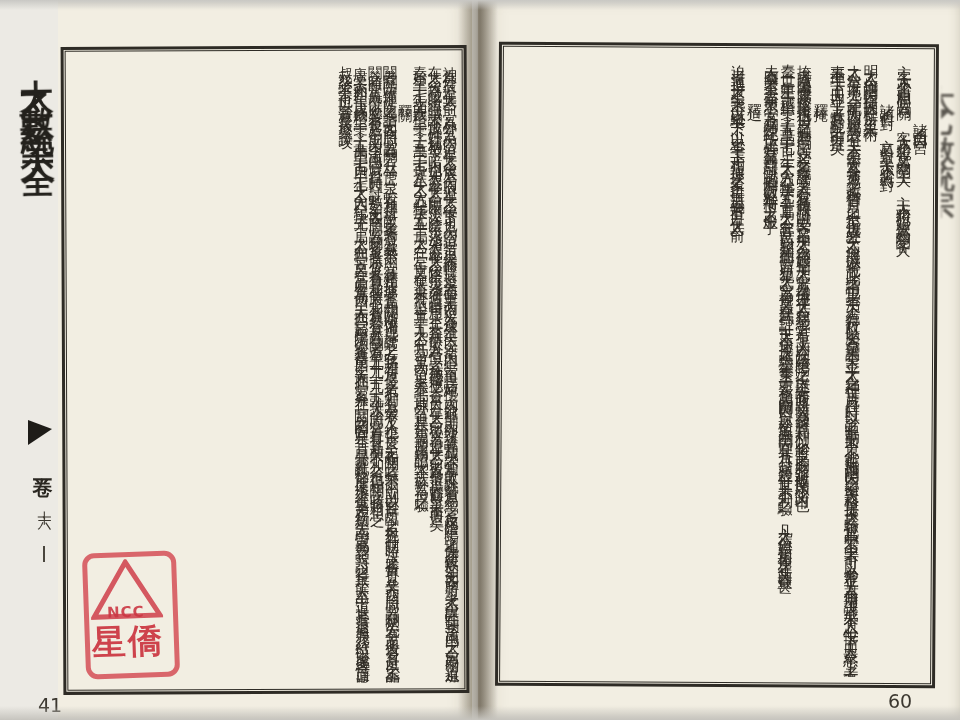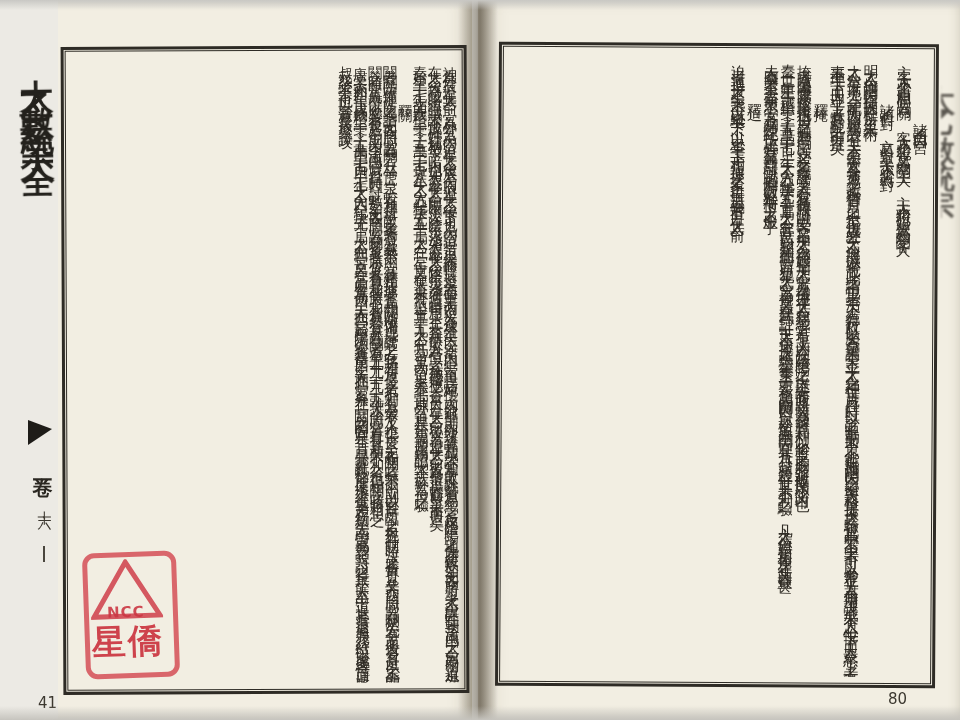--- a/index.html
+++ b/index.html
@@ -32,21 +32,21 @@
     border-left:24px solid #1e1c18;border-top:9px solid transparent;border-bottom:16px solid transparent;filter:blur(.5px);}
   .spine-volume{position:absolute;left:30px;top:462px;writing-mode:vertical-rl;text-orientation:upright;
     font-size:20px;font-weight:bold;letter-spacing:8px;color:#2a2721;filter:blur(.5px);}
   .folio-label{position:absolute;left:36px;top:500px;writing-mode:vertical-rl;text-orientation:upright;
     font-size:14px;letter-spacing:4px;color:#3a362e;}
   .folio-dash{position:absolute;left:43px;top:546px;width:2px;height:16px;background:#4a463d;}
   .edge-right{position:absolute;left:941px;top:60px;width:19px;height:560px;overflow:hidden;
     writing-mode:vertical-rl;text-orientation:upright;font-size:30px;font-weight:bold;
     letter-spacing:26px;color:#34302a;filter:blur(1px);opacity:.8;}
   
-  .pagenum{position:absolute;font-size:15px;color:#3c3830;font-family:"DejaVu Sans","Liberation Sans",sans-serif;}
+  .pagenum{position:absolute;font-size:19px;color:#3c3830;font-family:"DejaVu Sans","Liberation Sans",sans-serif;}
   .pagenum.pn-left{left:38px;top:694px;}
   .pagenum.pn-right{left:888px;top:690px;}
   
   .seal{position:absolute;left:84px;top:552px;width:84px;height:116px;transform:rotate(-2deg);
     border:5px solid rgba(222,73,88,.8);border-radius:12px;mix-blend-mode:multiply;}
   .seal svg{position:absolute;left:2px;top:2px;}
   .seal .letters{position:absolute;left:0;top:46px;width:74px;text-align:center;
     color:rgba(214,60,76,.9);font-size:15px;font-weight:bold;
     font-family:"DejaVu Sans","Liberation Sans",sans-serif;letter-spacing:1px;}
   .seal .chars{position:absolute;left:0;top:62px;width:76px;text-align:center;
@@ -99,21 +99,21 @@
           <div>掩者陰盛陽衰陽被陰掩也猶日之蝕焉君弱臣強之殺之象歲計遇之人君宜脩德政溥賦安民文昌加太乙為掩始擊加太乙宮亦為掩掩在太乙在易絕之宮君上大凶在漁陰絕陽之位大臣誅客而將雖凶為叅將算和利以小將擊之勝則叅將被掩則小將凶也</div>
           <div>秦二世二年甲午歲積一千零一十五萬二千七百一十年太乙入五紀庚子元五十五局太乙在五宮民始擊和德同宮而算犯太乙宮為掩文昌在武德計二世太乙遇掩之應驗三年秦王子嬰殺趙高嵛關囚目亦格客與主關囚其年八月趙高殺二世其主不利之驗　凡太乙值始擊相掩之年其凶最甚</div>
           <div>夫有國者不患貧而患不安宜立綱陳紀扶忠去奸賞善罰惡薄賦省刑防微杜漸何下之不服乎</div>
           <div>　　釋迫</div>
           <div>迫者逼迫持之不義上不以道馭下下不以忠事上上下相逼迫挾之象上目無迫義若下目在太乙前</div>
         </div>
     </div>
   </div>
 
   <div class="pagenum pn-left">41</div>
-  <div class="pagenum pn-right">80</div>
+  <div class="pagenum pn-right">60</div>
 
   <div class="seal">
     <svg width="72" height="60" viewBox="0 0 72 60">
       <polygon points="36,3 69,57 3,57" fill="none" stroke="rgba(219,66,82,0.85)" stroke-width="5"></polygon>
     </svg>
     <div class="letters">NCC</div>
     <div class="chars">星僑</div>
   </div>
 
   <div class="shade-top"></div>

